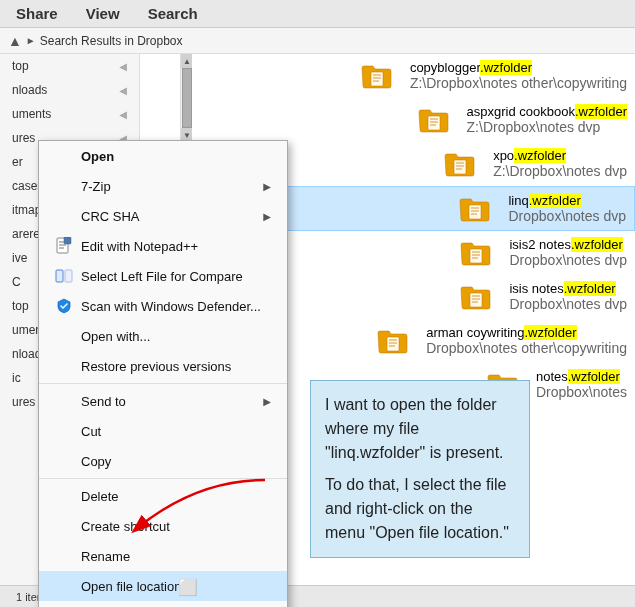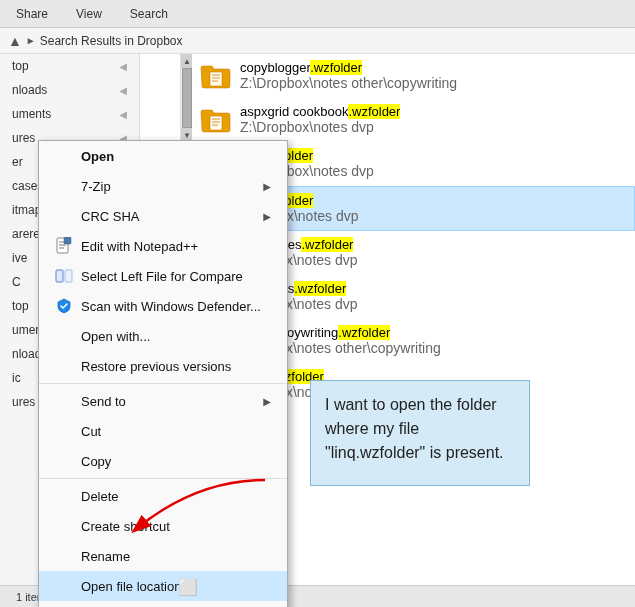--- a/index.html
+++ b/index.html
@@ -29,23 +29,24 @@
       width: 635px;
       height: 28px;
       background: #e8e8e8;
       border-bottom: 1px solid #ccc;
       display: flex;
       align-items: center;
       padding: 0 8px;
       gap: 12px;
     }
     .top-bar-tab {
-      font-size: 12px;
+      font-size: 15px;
       color: #333;
       padding: 4px 8px;
+      font-weight: bold;
     }
 
     
     .breadcrumb-bar {
       position: absolute;
       top: 28px; left: 0;
       width: 635px;
       height: 26px;
       background: #f5f5f5;
       border-bottom: 1px solid #ddd;
@@ -114,22 +115,23 @@
       width: 443px;
       height: 553px;
       background: #fff;
       overflow: hidden;
     }
 
     .file-item {
       display: flex;
       align-items: center;
       padding: 6px 8px;
-      gap: 8px;
+      gap: 17px;
       border-bottom: 1px solid transparent;
+      justify-content: flex-end;
     }
     .file-item.selected {
       background: #cce8ff;
       border: 1px solid #99d1ff;
     }
 
     .folder-icon {
       width: 32px;
       height: 28px;
       flex-shrink: 0;
@@ -508,20 +510,21 @@
     </div>
     <div class="ctx-item highlighted">
       <span class="ctx-icon"></span>
       <span class="ctx-item-label">Open file location</span>
     </div>
     <div class="ctx-item"></div>
   </div>
 
 <div class="tooltip-box">
   <p style="margin-bottom:8px;">I want to open the folder where my file "linq.wzfolder" is present.</p>
+  <p>To do that, I select the file and right-click on the menu "Open file location."</p>
 </div>
 
 <div class="red-arrow">
   <svg width="170" height="80" viewBox="0 0 170 80">
     <defs>
       <marker id="arrowhead" markerWidth="8" markerHeight="6" refX="6" refY="3" orient="auto">
         <polygon points="0 0, 8 3, 0 6" fill="#e00000"></polygon>
       </marker>
     </defs>
     <path d="M 150 10 Q 80 10 20 60" stroke="#e00000" stroke-width="2.5" fill="none" marker-end="url(#arrowhead)"></path>

